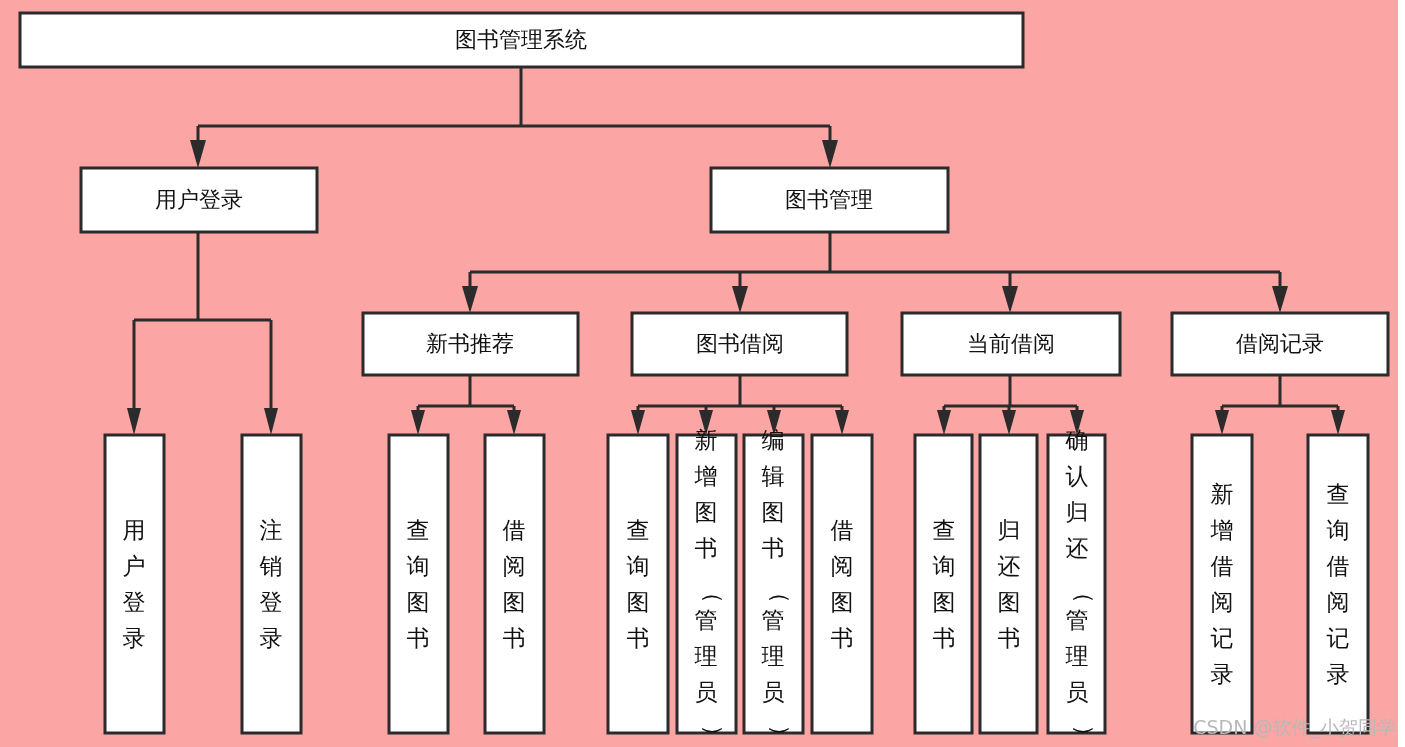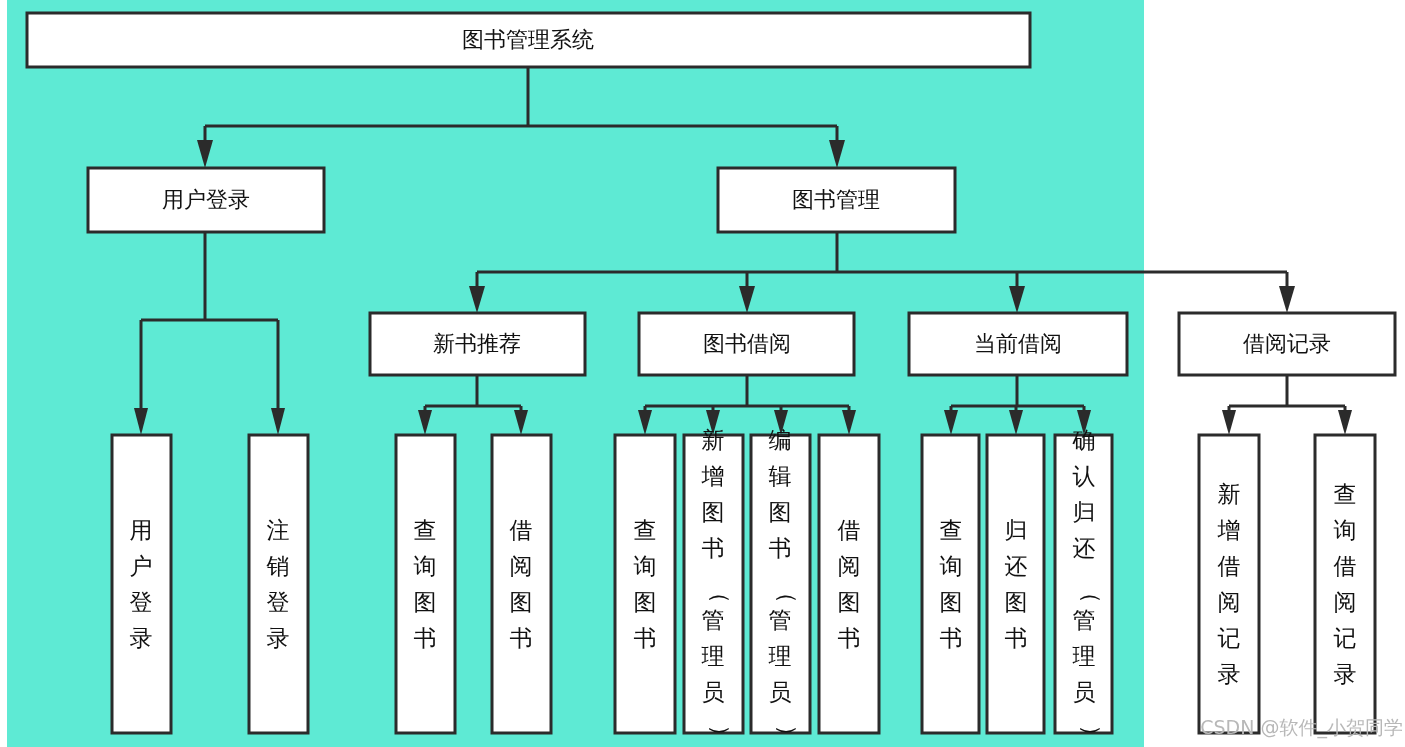--- a/index.html
+++ b/index.html
@@ -9,24 +9,23 @@
     background: #ffffff;
   }
   body {
     width: 1405px;
     height: 747px;
     overflow: hidden;
     font-family: "DejaVu Sans", "Liberation Sans", sans-serif;
   }
   #diagram-root {
     position: relative;
-    width: 1137px;
+    width: 1398px;
     height: 747px;
-    background: #5eead4;
-    margin-left: 7px;
+    background: #fca5a5;
   }
   svg#flowchart {
     display: block;
     width: 1405px;
     height: 747px;
   }
   .node-box {
     fill: #ffffff;
     stroke: #2b2b2b;
     stroke-width: 3;

